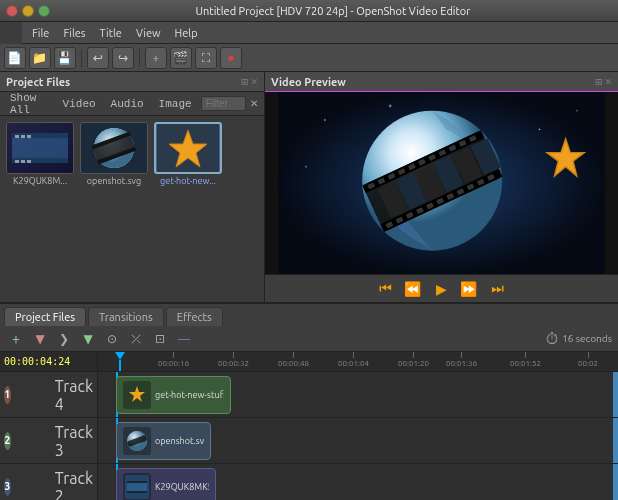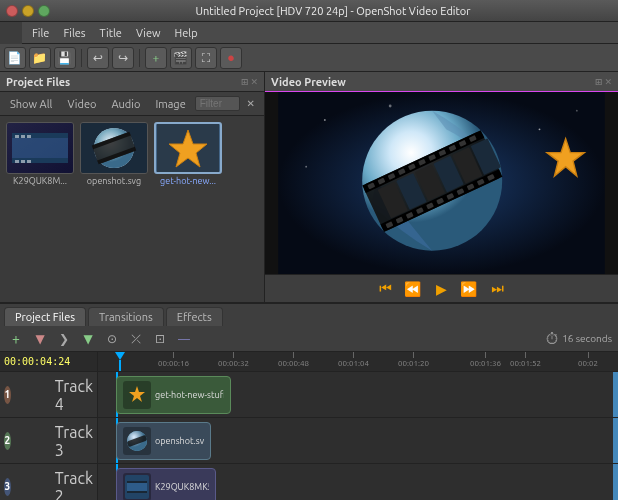--- a/index.html
+++ b/index.html
@@ -113,20 +113,21 @@
       padding: 0 4px;
       gap: 3px;
       border-bottom: 1px solid #222;
     }
     .pf-tab {
       padding: 2px 6px;
       font-size: 11px;
       color: #bbb;
       cursor: pointer;
       border-radius: 2px;
+      font-family: Liberation Mono, monospace;
     }
     .pf-filter {
       background: #555;
       border: 1px solid #333;
       color: #ccc;
       padding: 1px 4px;
       font-size: 10px;
       width: 45px;
       border-radius: 2px;
     }
@@ -658,21 +659,21 @@
           <div class="ruler-label">00:00:48</div>
         </div>
         <div class="ruler-mark" style="left:240px;">
           <div class="ruler-tick"></div>
           <div class="ruler-label">00:01:04</div>
         </div>
         <div class="ruler-mark" style="left:300px;">
           <div class="ruler-tick"></div>
           <div class="ruler-label">00:01:20</div>
         </div>
-        <div class="ruler-mark" style="left:372px;">
+        <div class="ruler-mark" style="left:348px;">
           <div class="ruler-tick"></div>
           <div class="ruler-label">00:01:36</div>
         </div>
         <div class="ruler-mark" style="left:412px;">
           <div class="ruler-tick"></div>
           <div class="ruler-label">00:01:52</div>
         </div>
         <div class="ruler-mark" style="left:480px;">
           <div class="ruler-tick"></div>
           <div class="ruler-label">00:02</div>

